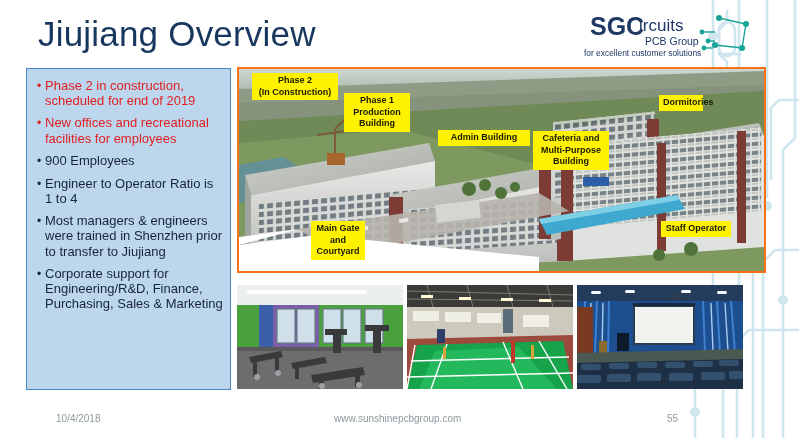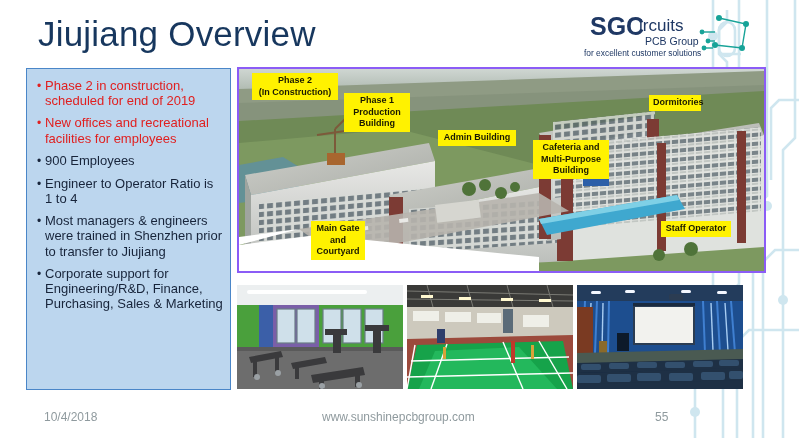--- a/index.html
+++ b/index.html
@@ -78,21 +78,21 @@
   .bullet-row.accent .bullet-dot,
   .bullet-row.accent .bullet-text { color: #e02020; }
   .bullet-row.normal .bullet-dot,
   .bullet-row.normal .bullet-text { color: #17243a; }
 
   
   #main-photo-frame {
     position: absolute;
     left: 237px; top: 67px;
     width: 529px; height: 206px;
-    border: 2px solid #8b5cf6;
+    border: 2px solid #f97316;
     background: #ffffff;
     overflow: hidden;
     z-index: 3;
   }
   #main-photo-canvas {
     position: absolute;
     left: 0; top: 0;
     width: 100%; height: 100%;
     display: block;
   }
@@ -122,23 +122,24 @@
   }
   #bottom-photo-0 { left: 237px;  width: 166px; }
   #bottom-photo-1 { left: 407px;  width: 166px; }
   #bottom-photo-2 { left: 577px;  width: 166px; }
   .bottom-photo svg { display: block; width: 100%; height: 100%; }
 
   
   .footer-item {
     position: absolute;
     bottom: 14px;
-    font-size: 12px;
+    font-size: 10px;
     color: #8f9a9e;
     z-index: 5;
+    margin-left: 12px;
   }
   #footer-date { left: 44px; }
   #footer-url  { left: 322px; }
   #footer-page { left: 655px; }
 </style>
 </head>
 <body>
 
 <div id="slide">
 
@@ -318,25 +319,25 @@
         <circle cx="420" cy="186" r="6"></circle>
         <circle cx="452" cy="180" r="7"></circle>
       </g>
     </svg>
 
     <div class="callout" style="left:13px; top:4px; width:86px;">Phase 2
 (In Construction)</div>
     <div class="callout" style="left:105px; top:24px; width:66px;">Phase 1
 Production
 Building</div>
-    <div class="callout" style="left:199px; top:61px; width:78px;">Admin Building</div>
-    <div class="callout" style="left:294px; top:62px; width:76px;margin-top:9px;">Cafeteria and
+    <div class="callout" style="left:199px; top:61px; width:92px;">Admin Building</div>
+    <div class="callout" style="left:294px; top:62px; width:76px;">Cafeteria and
 Multi-Purpose
 Building</div>
-    <div class="callout" style="left:410px; top:26px; width:52px;">Dormitories</div>
+    <div class="callout" style="left:420px; top:26px; width:44px;">Dormitories</div>
     <div class="callout" style="left:72px; top:152px; width:54px;">Main Gate and
 Courtyard</div>
     <div class="callout" style="left:422px; top:152px; width:70px;">Staff Operator</div>
   </div>
 
   <div class="bottom-photo" id="bottom-photo-0">
     <svg viewBox="0 0 166 104" preserveAspectRatio="none">
       <rect width="166" height="104" fill="#8f8f8f"></rect>
       <rect x="0" y="0" width="166" height="20" fill="#eceff0"></rect>
       <rect x="10" y="5" width="120" height="4" rx="2" fill="#ffffff"></rect>

